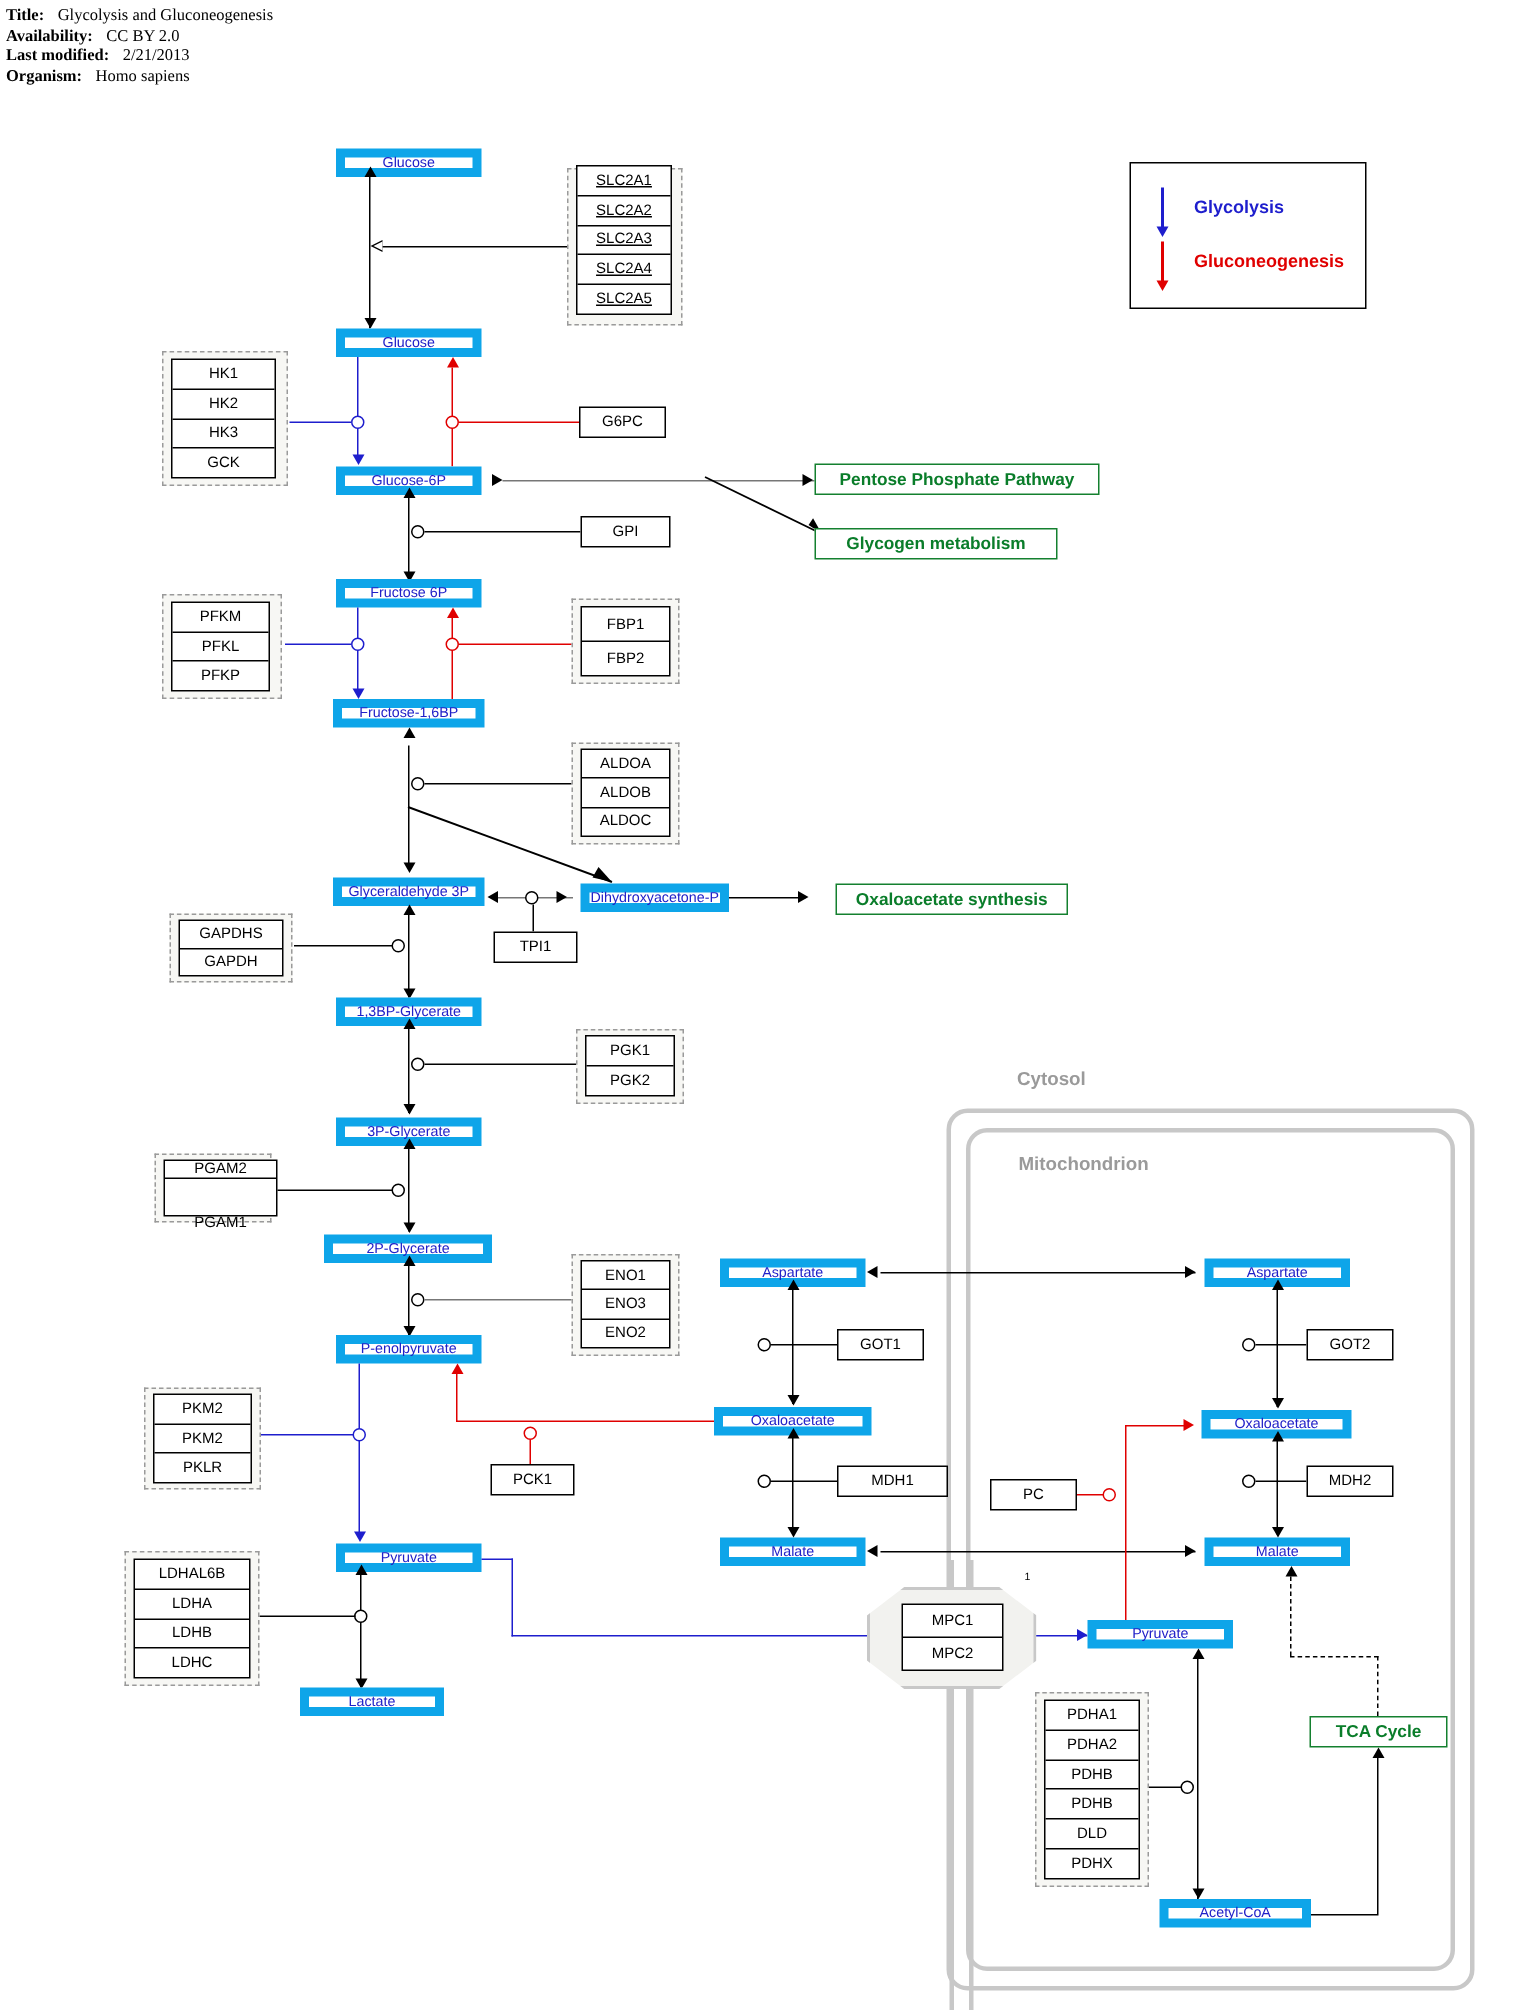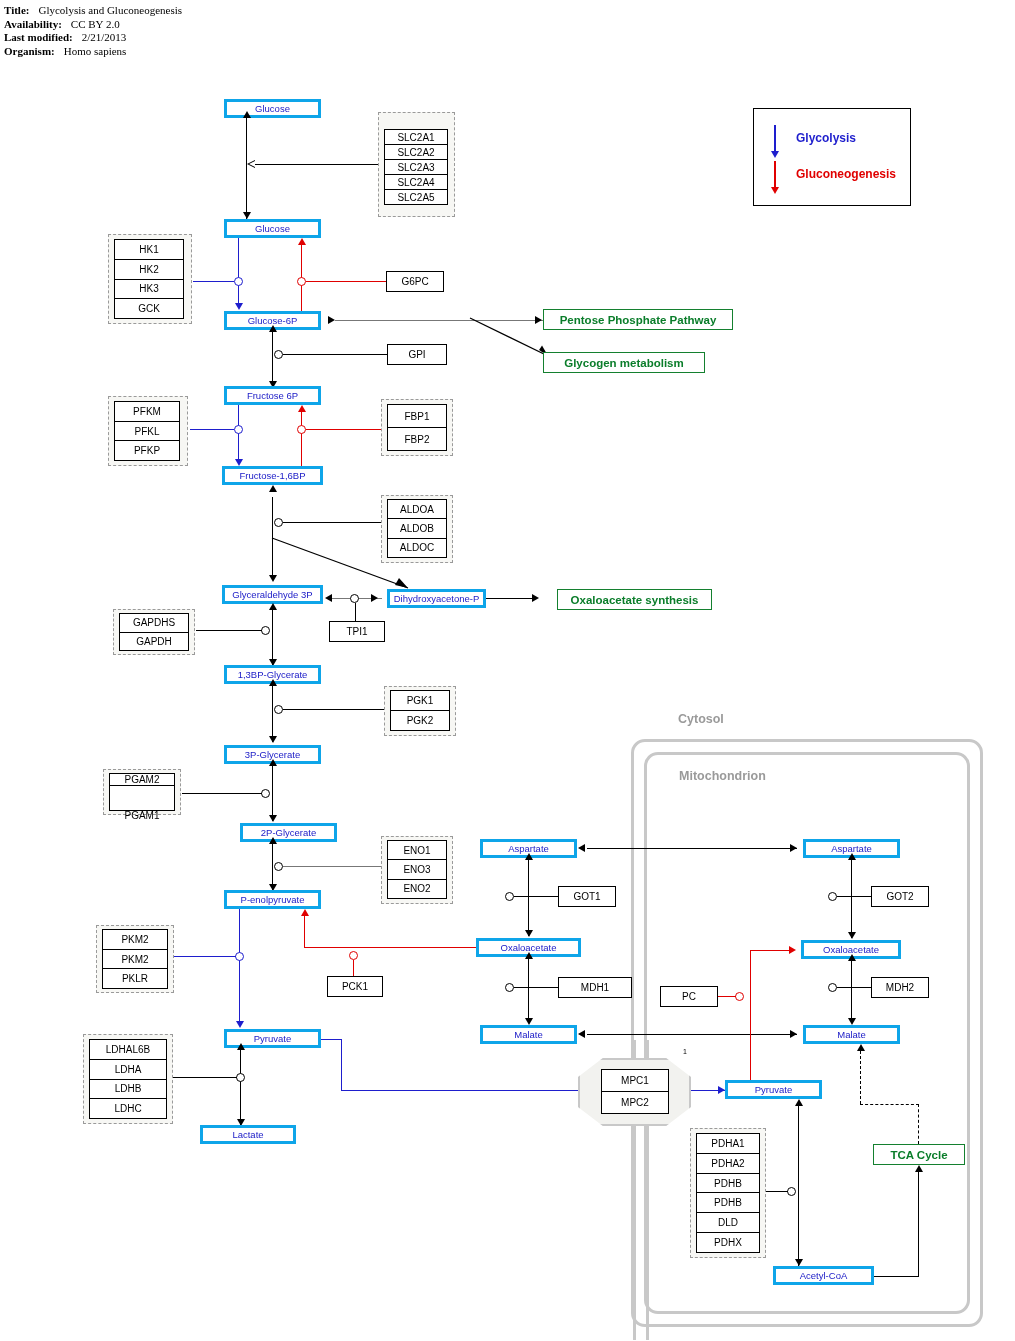--- a/index.html
+++ b/index.html
@@ -14,21 +14,21 @@
   #meta { position:absolute; left:4px; top:4px; font-family:"Liberation Serif", serif; font-size:11px; color:#000; }
   #meta .row { height:13.5px; line-height:13.5px; white-space:nowrap; }
   #meta .k { font-weight:bold; display:inline-block;font-family:Liberation Serif, serif; }
   #meta .v { display:inline-block; padding-left:9px; }
 
   
   .node { position:absolute; display:flex; align-items:center; justify-content:center; white-space:nowrap; }
 
   
   .metab {
-    border:3px solid #0ea5e9; color:#2020c8; background:#fff;
+    border:6px solid #0ea5e9; color:#2020c8; background:#fff;
     font-size:9.5px; height:19px;
   }
   
   .gene {
     border:1px solid #000; color:#000; background:#fff;
     font-size:10px; height:21px;
   }
   
   .pway {
     border:1px solid #14802f; color:#0a7d2a; background:#fff;
@@ -140,21 +140,21 @@
 <div class="node metab" style="left:224px; top:99px; width:97px;">Glucose</div>
 
 <div class="ln vln" style="left:246px; top:118px; height:101px;"></div>
 <div class="ah ah-u" style="left:242.5px; top:111px;"></div>
 <div class="ah ah-d" style="left:242.5px; top:212px;"></div>
 
 <div class="ln hln" style="left:253px; top:164px; width:125px;"></div>
 <div class="ah-open" style="left:247px; top:159.5px;"></div>
 
 <div class="group" style="left:378px; top:112px; width:77px; height:105px;"></div>
-<div class="stack" style="left:384px; top:129px; width:64px; height:76px;">
+<div class="stack" style="left:384px; top:110px; width:64px; height:100px;text-decoration:underline;">
   <div>SLC2A1</div>
   <div>SLC2A2</div>
   <div>SLC2A3</div>
   <div>SLC2A4</div>
   <div>SLC2A5</div>
 </div>
 
 <div class="node metab" style="left:224px; top:219px; width:97px;">Glucose</div>
 
 <div class="ln vln blue" style="left:238px; top:238px; height:66px;"></div>
@@ -277,26 +277,26 @@
 </div>
 
 <div class="node metab" style="left:224px; top:745px; width:97px;">3P-Glycerate</div>
 
 <div class="ln vln" style="left:272px; top:764px; height:57px;"></div>
 <div class="ah ah-u" style="left:268.5px; top:759px;"></div>
 <div class="ah ah-d" style="left:268.5px; top:815px;"></div>
 <div class="cat" style="left:261px; top:789px;"></div>
 <div class="ln hln" style="left:182px; top:793px; width:80px;"></div>
 <div class="group" style="left:103px; top:769px; width:78px; height:46px;"></div>
-<div class="stack" style="left:109px; top:773px; width:66px; height:38px;gap:24px;">
+<div class="stack" style="left:109px; top:773px; width:76px; height:38px;gap:24px;">
   <div>PGAM2</div>
   <div>PGAM1</div>
 </div>
 
-<div class="node metab" style="left:240px; top:823px; width:97px;">2P-Glycerate</div>
+<div class="node metab" style="left:216px; top:823px; width:112px;">2P-Glycerate</div>
 
 <div class="ln vln" style="left:272px; top:842px; height:48px;"></div>
 <div class="ah ah-u" style="left:268.5px; top:837px;"></div>
 <div class="ah ah-d" style="left:268.5px; top:884px;"></div>
 <div class="cat" style="left:274px; top:862px;"></div>
 <div class="ln hln gray" style="left:283px; top:866px; width:100px;"></div>
 <div class="group" style="left:381px; top:836px; width:72px; height:68px;"></div>
 <div class="stack" style="left:387px; top:840px; width:60px; height:59px;">
   <div>ENO1</div>
   <div>ENO3</div>

